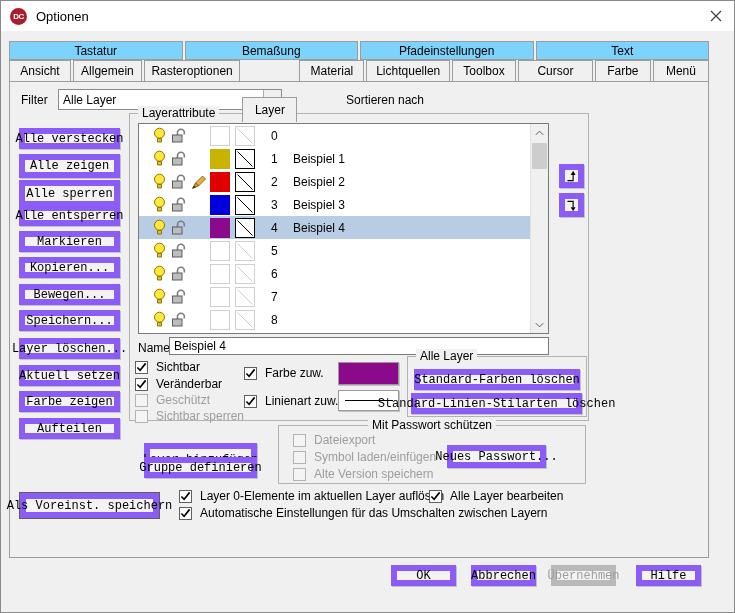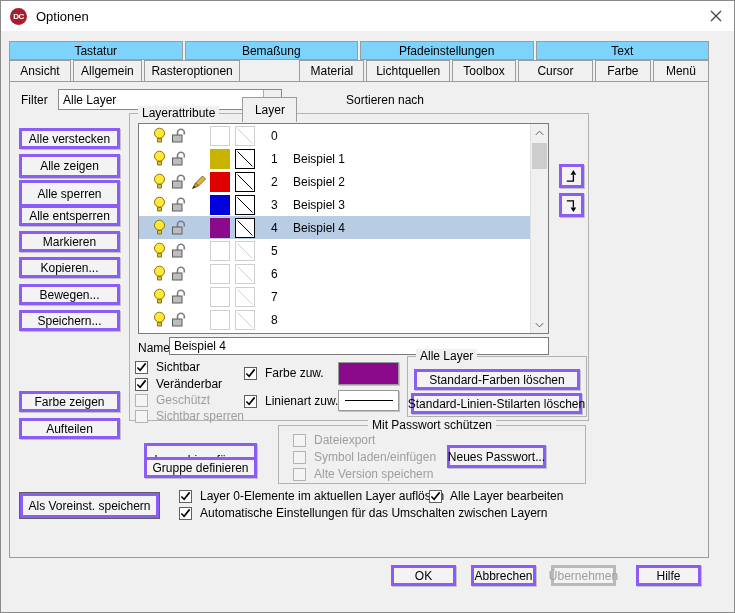--- a/index.html
+++ b/index.html
@@ -13,22 +13,22 @@
   .close-btn{position:absolute;right:11px;top:8px;width:14px;height:14px;display:flex;align-items:center;justify-content:center;cursor:pointer;}
   
   .tabrow1{position:absolute;left:8px;top:40px;width:700px;height:19px;display:flex;gap:2px;}
   .tabrow1 .tab{flex:1;background:#7dd3fc;border:1px solid #9c9c9c;display:flex;align-items:center;justify-content:center;}
   .tabrow2{position:absolute;left:8px;top:59px;width:700px;height:21px;display:flex;gap:2px;}
   .tabrow2 .tab{background:#f0f0f0;border:1px solid #9c9c9c;border-bottom:none;display:flex;align-items:center;justify-content:center;box-sizing:border-box;}
   .tabrow2 .tab.active{position:relative;top:-3px;height:25px;z-index:5;margin-top:40px;}
   .page{position:absolute;left:8px;top:80px;width:700px;height:477px;border:1px solid #9c9c9c;background:#f0f0f0;box-sizing:border-box;}
   
   .lbl{position:absolute;white-space:nowrap;}
-  .btn{position:absolute;background:#f3f3f3;border:3px solid #8b5cf6;box-shadow:1px 1px 0 #c2c2c2;
-       display:flex;align-items:center;justify-content:center;box-sizing:border-box;cursor:pointer;white-space:nowrap;}
+  .btn{position:absolute;background:#f3f3f3;border:6px solid #8b5cf6;box-shadow:1px 1px 0 #c2c2c2;
+       display:flex;align-items:center;justify-content:center;box-sizing:border-box;cursor:pointer;white-space:nowrap;font-family:Liberation Mono, monospace;}
   .btn.disabled{color:#9d9d9d;border-color:#b9b9b9;box-shadow:none;cursor:default;}
   .btn.default{box-shadow:0 0 0 1px #5f5f5f,1px 1px 0 #c2c2c2;}
   .combo{position:absolute;height:21px;background:#fff;border:1px solid #8a8a8a;display:flex;align-items:stretch;box-sizing:border-box;cursor:pointer;}
   .combo-value{flex:1;display:flex;align-items:center;padding-left:4px;}
   .combo-btn{width:17px;background:#efefef;border-left:1px solid #ababab;display:flex;align-items:center;justify-content:center;}
   .fs{position:absolute;border:1px solid #b2b2b2;box-sizing:border-box;}
   .fs-legend{position:absolute;top:-8px;left:8px;background:#f0f0f0;padding:0 4px;white-space:nowrap;}
   .fs-legend.center{left:50%;transform:translateX(-50%);}
   .cb{position:absolute;display:flex;align-items:center;gap:8px;cursor:pointer;white-space:nowrap;}
   .cb-box{width:13px;height:13px;background:#fff;border:1px solid #5f5f5f;display:flex;align-items:center;justify-content:center;box-sizing:border-box;}
@@ -144,20 +144,22 @@
   <div class="lbl" style="left:345px;top:92px">Sortieren nach</div>
 
   <div class="btn" style="left:18px;top:127px;width:101px;height:21px">Alle verstecken</div>
   <div class="btn" style="left:18px;top:153px;width:101px;height:24px">Alle zeigen</div>
   <div class="btn" style="left:18px;top:179px;width:101px;height:27px">Alle sperren</div>
   <div class="btn" style="left:18px;top:204px;width:101px;height:21px">Alle entsperren</div>
   <div class="btn" style="left:18px;top:230px;width:101px;height:21px">Markieren</div>
   <div class="btn" style="left:18px;top:256px;width:101px;height:21px">Kopieren...</div>
   <div class="btn" style="left:18px;top:283px;width:101px;height:21px">Bewegen...</div>
   <div class="btn" style="left:18px;top:309px;width:101px;height:21px">Speichern...</div>
+  <div class="btn" style="left:18px;top:337px;width:101px;height:21px">Layer löschen...</div>
+  <div class="btn" style="left:18px;top:364px;width:101px;height:21px">Aktuell setzen</div>
   <div class="btn" style="left:18px;top:390px;width:101px;height:21px">Farbe zeigen</div>
   <div class="btn" style="left:18px;top:417px;width:101px;height:21px">Aufteilen</div>
 
   <div class="fs" style="left:128px;top:112px;width:460px;height:308px">
     <span class="fs-legend">Layerattribute</span>
   </div>
 
   <div class="list">
     <div class="lrow">
       <svg class="slot-bulb">

